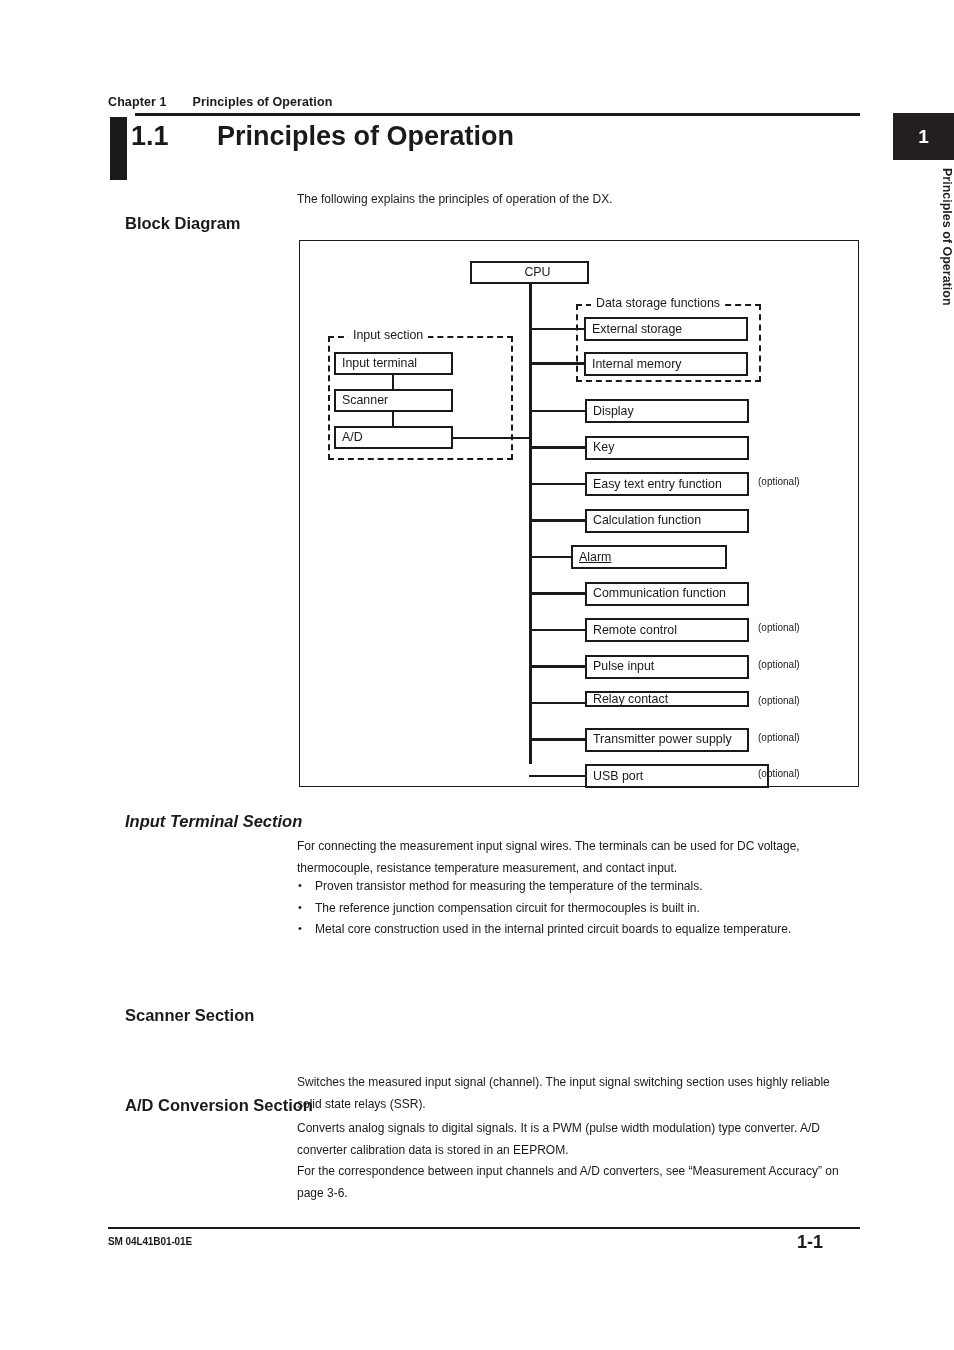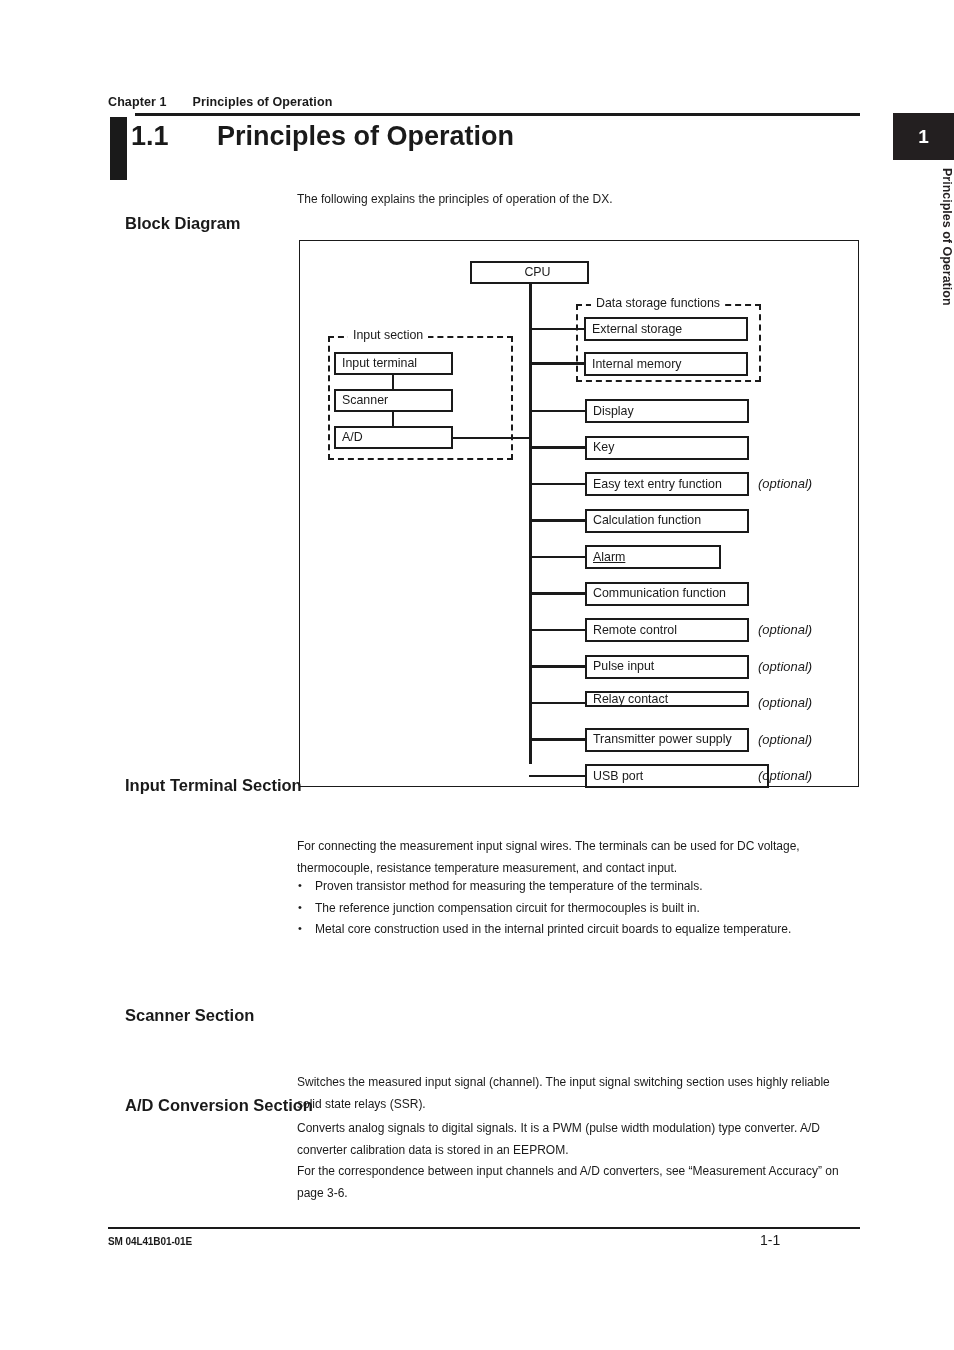--- a/index.html
+++ b/index.html
@@ -155,46 +155,45 @@
   .wire-v {
     position: absolute;
     width: 2.5px;
     background: #1a1a1a;
     z-index: 2;
   }
   .wire-v.thin { width: 1.5px; }
 
   .opt-note {
     position: absolute;
-    font-size: 13px;
+    font-size: 10px;
     white-space: nowrap;
     z-index: 4;
     line-height: 1;
-    font-style: italic;
   }
 
   
   #footer-rule {
     position: absolute;
     left: 108px; top: 1227px;
     width: 752px; height: 2px;
     background: #1a1a1a;
   }
   #footer-left {
     position: absolute;
     left: 108px; top: 1236px;
     font-size: 10px; font-weight: bold;
     letter-spacing: -0.1px;
   }
   #footer-right {
     position: absolute;
     left: 760px; top: 1232px;
     width: 100px;
-    text-align: left;
-    font-size: 14px; font-weight: normal;
+    text-align: center;
+    font-size: 18px; font-weight: bold;
   }
 </style>
 </head>
 <body>
 
 <div id="chapter-header">
   <span class="ch-label">Chapter 1</span><span>Principles of Operation</span>
 </div>
 <div id="header-rule"></div>
 
@@ -246,21 +245,21 @@
       <div class="wire-h" style="left: 229px; top: 168.75px; width: 56px;"></div>
       <div class="node" style="left: 285px; top: 158px; width: 164px; height: 24px;">Display</div>
       <div class="wire-h" style="left: 229px; top: 205.25px; width: 56px;"></div>
       <div class="node" style="left: 285px; top: 194.5px; width: 164px; height: 24px;">Key</div>
       <div class="wire-h" style="left: 229px; top: 241.75px; width: 56px;"></div>
       <div class="node" style="left: 285px; top: 231px; width: 164px; height: 24px;">Easy text entry function</div>
       <div class="opt-note" style="left: 458px; top: 236px;">(optional)</div>
       <div class="wire-h" style="left: 229px; top: 278.25px; width: 56px;"></div>
       <div class="node" style="left: 285px; top: 267.5px; width: 164px; height: 24px;">Calculation  function</div>
       <div class="wire-h" style="left: 229px; top: 314.75px; width: 56px;"></div>
-      <div class="node" style="left: 285px; top: 304px; width: 136px; height: 24px; text-decoration: underline;">Alarm</div>
+      <div class="node" style="left: 271px; top: 304px; width: 156px; height: 24px; text-decoration: underline;">Alarm</div>
       <div class="wire-h" style="left: 229px; top: 351.25px; width: 56px;"></div>
       <div class="node" style="left: 285px; top: 340.5px; width: 164px; height: 24px;">Communication  function</div>
       <div class="wire-h" style="left: 229px; top: 387.75px; width: 56px;"></div>
       <div class="node" style="left: 285px; top: 377px; width: 164px; height: 24px;">Remote control</div>
       <div class="opt-note" style="left: 458px; top: 382px;">(optional)</div>
       <div class="wire-h" style="left: 229px; top: 424.25px; width: 56px;"></div>
       <div class="node" style="left: 285px; top: 413.5px; width: 164px; height: 24px;">Pulse input</div>
       <div class="opt-note" style="left: 458px; top: 418.5px;">(optional)</div>
       <div class="wire-h" style="left: 229px; top: 460.75px; width: 56px;"></div>
       <div class="node" style="left: 285px; top: 450px; width: 164px; height: 16px;">Relay contact</div>
@@ -268,21 +267,21 @@
       <div class="wire-h" style="left: 229px; top: 497.25px; width: 56px;"></div>
       <div class="node" style="left: 285px; top: 486.5px; width: 164px; height: 24px;">Transmitter power supply</div>
       <div class="opt-note" style="left: 458px; top: 491.5px;">(optional)</div>
       <div class="wire-h" style="left: 229px; top: 533.75px; width: 56px;"></div>
       <div class="node" style="left: 285px; top: 523px; width: 184px; height: 24px;">USB port</div>
       <div class="opt-note" style="left: 458px; top: 528px;">(optional)</div>
     </div>
 
 </div>
 
-<div class="sec-head" style="top:776px;">Input Terminal Section</div>
+<div class="sec-head" style="top:812px;font-style:italic;">Input Terminal Section</div>
 <div class="body-text" style="top:836px; width:552px;">For connecting the measurement input signal wires. The terminals can be used for DC voltage, thermocouple, resistance temperature measurement, and contact input.</div>
 <ul class="bullet-list body-text" style="top:876px; width:552px;" id="it-bullets">
     <li>Proven transistor method for measuring the temperature of the terminals.</li>
     <li>The reference junction compensation circuit for thermocouples is built in.</li>
     <li>Metal core construction used in the internal printed circuit boards to equalize temperature.</li>
   </ul>
 
 <div class="sec-head" style="top:1006px;">Scanner Section</div>
 <div class="body-text" style="top:1072px; width:552px;">Switches the measured input signal (channel). The input signal switching section uses highly reliable solid state relays (SSR).</div>
 

